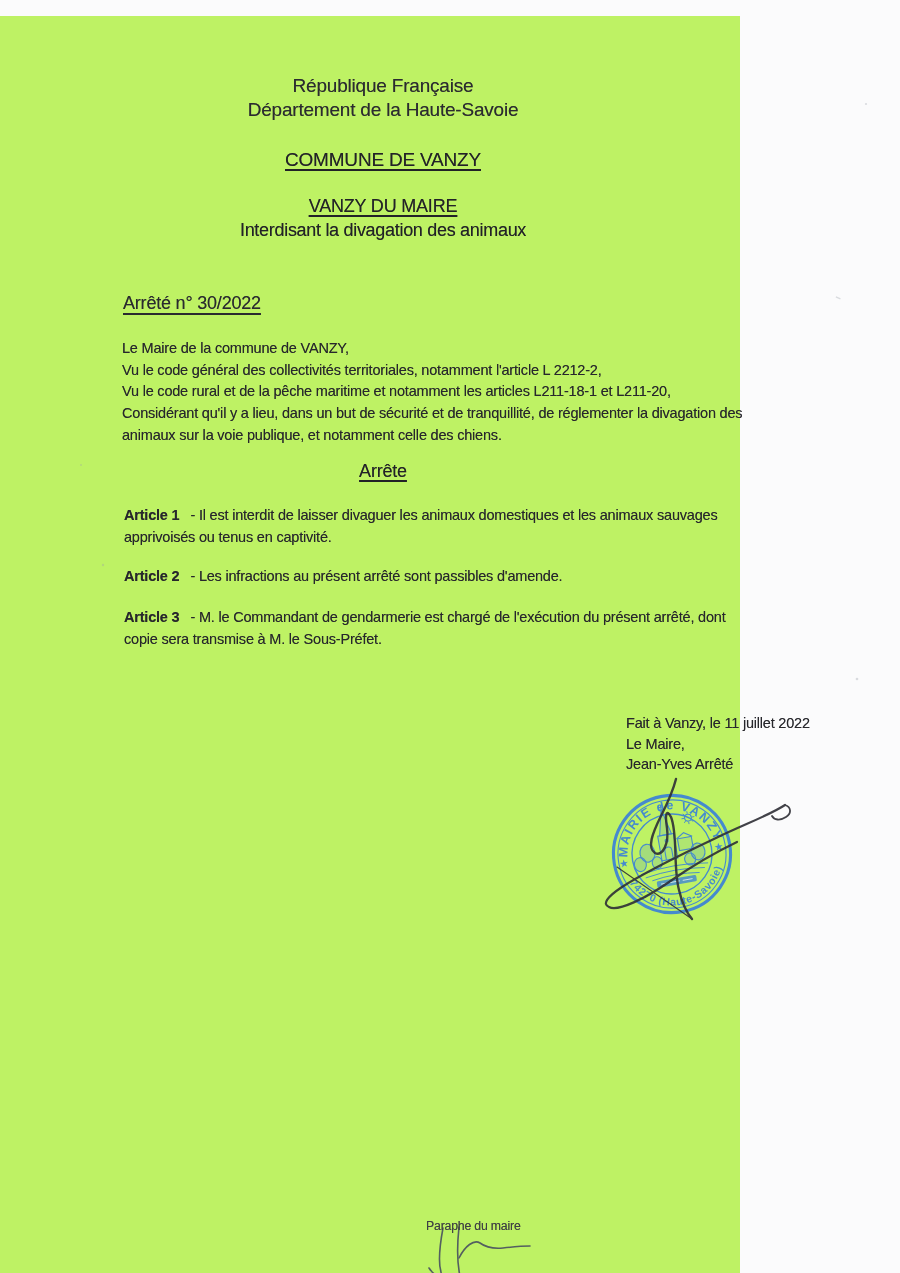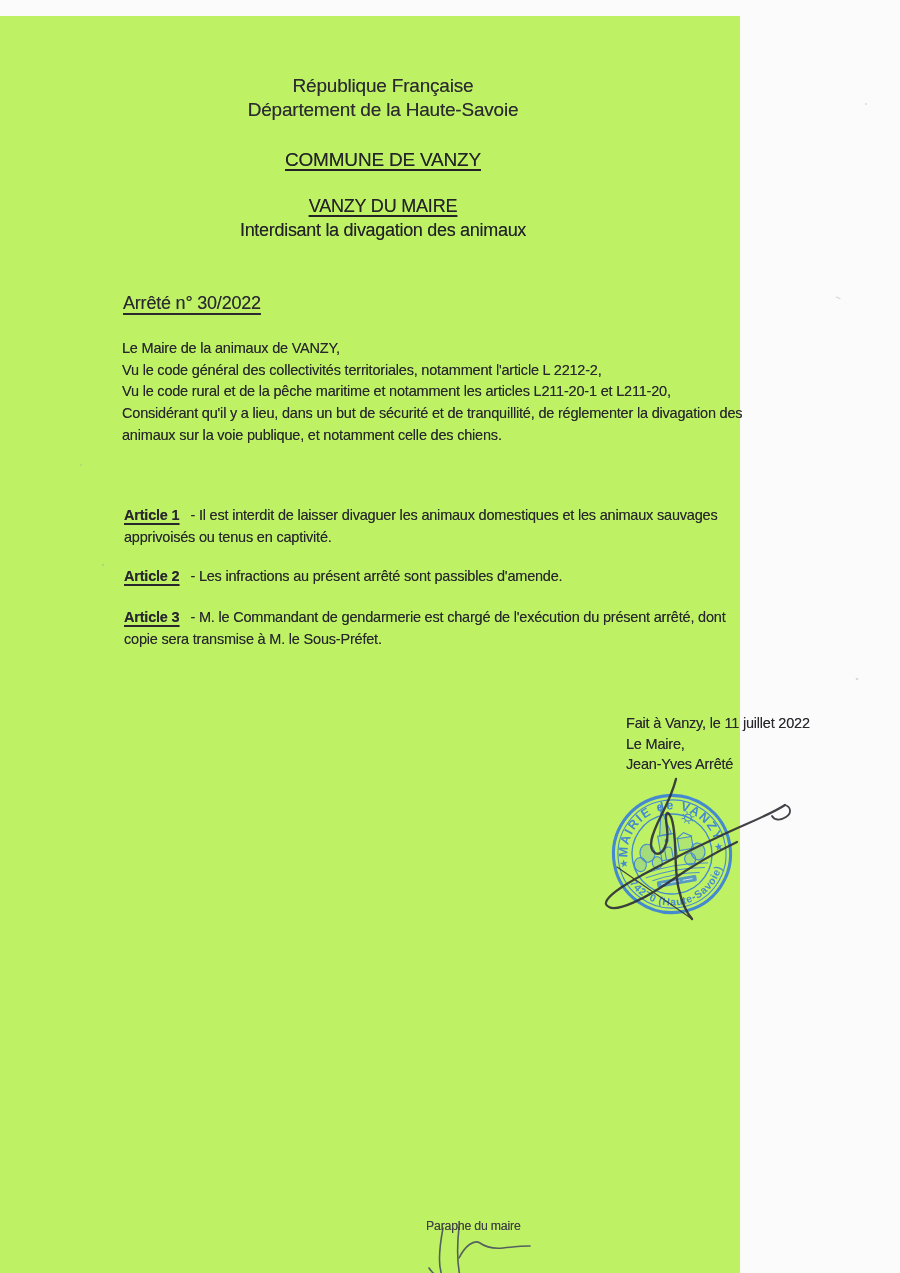--- a/index.html
+++ b/index.html
@@ -21,21 +21,21 @@
   .u{text-decoration:underline;text-decoration-thickness:1.6px;text-underline-offset:3px;}
   .soft{text-shadow:0 0 0.5px rgba(40,40,46,0.55);}
   .hdr{font-size:19px;letter-spacing:-0.2px;color:#2b2b30;}
   .commune{font-size:19px;letter-spacing:-0.2px;color:#222227;}
   .doctitle{font-size:18px;letter-spacing:-0.2px;color:#222227;}
   .subtitle{font-size:18px;letter-spacing:-0.3px;color:#222227;}
   .decree{font-size:18px;letter-spacing:-0.2px;text-underline-offset:4px;color:#2a2a2f;}
   .bodytxt{font-size:14.5px;letter-spacing:-0.2px;line-height:21.7px;color:#27272c;}
   .heading{font-size:18px;letter-spacing:-0.2px;color:#222227;}
   .article-line{white-space:nowrap;}
-  .article-label{font-weight:bold;text-decoration:underline;text-decoration-thickness:1.5px;text-underline-offset:3px;text-align:right;}
+  .article-label{font-weight:bold;text-decoration-thickness:1.5px;text-underline-offset:3px;text-align:right;}
   .article-text{margin-left:11px;}
   .sig{font-size:14.5px;letter-spacing:-0.2px;line-height:20.6px;color:#27272c;}
   .paraphe-label{font-size:12.3px;letter-spacing:-0.2px;color:#3f3f45;}
   svg{display:block;}
   .overlay{position:absolute;left:0;top:0;pointer-events:none;}
 </style>
 </head>
 <body>
 
 <div class="page">
@@ -44,27 +44,28 @@
   <div class="center hdr soft" style="top:83px;">Département de la Haute-Savoie</div>
 
   <div class="center commune b u soft" style="top:133px;">COMMUNE DE VANZY</div>
 
   <div class="center doctitle b u soft" style="top:180px;">VANZY DU MAIRE</div>
   <div class="center subtitle b soft" style="top:204px;">Interdisant la divagation des animaux</div>
 
   <div class="abs decree u soft" style="left:123px;top:277px;">Arrêté n° 30/2022</div>
 
   <div class="abs bodytxt soft" style="left:122px;top:322px;">
-    <div class="b">Le Maire de la animaux de VANZY,</div>
+    <div class="b">Le Maire de la commune de VANZY,</div>
     <div>Vu le code général des collectivités territoriales, notamment l'article L 2212-2,</div>
-    <div>Vu le code rural et de la pêche maritime et notamment les articles L211-20-1 et L211-20,</div>
+    <div>Vu le code rural et de la pêche maritime et notamment les articles L211-18-1 et L211-20,</div>
     <div>Considérant qu'il y a lieu, dans un but de sécurité et de tranquillité, de réglementer la divagation des</div>
     <div>animaux sur la voie publique, et notamment celle des chiens.</div>
   </div>
 
+  <div class="center heading soft" style="top:445px;"><span class="b u">Arrête</span></div>
 
   <div class="abs bodytxt soft" style="left:124px;top:489px;">
     <div class="article-line">
       <span class="article-label">Article 1</span><span class="article-text">- Il est interdit de laisser divaguer les animaux domestiques et les animaux sauvages</span>
     </div>
     <div>apprivoisés ou tenus en captivité.</div>
   </div>
 
   <div class="abs bodytxt soft" style="left:124px;top:550px;">
     <div class="article-line">

